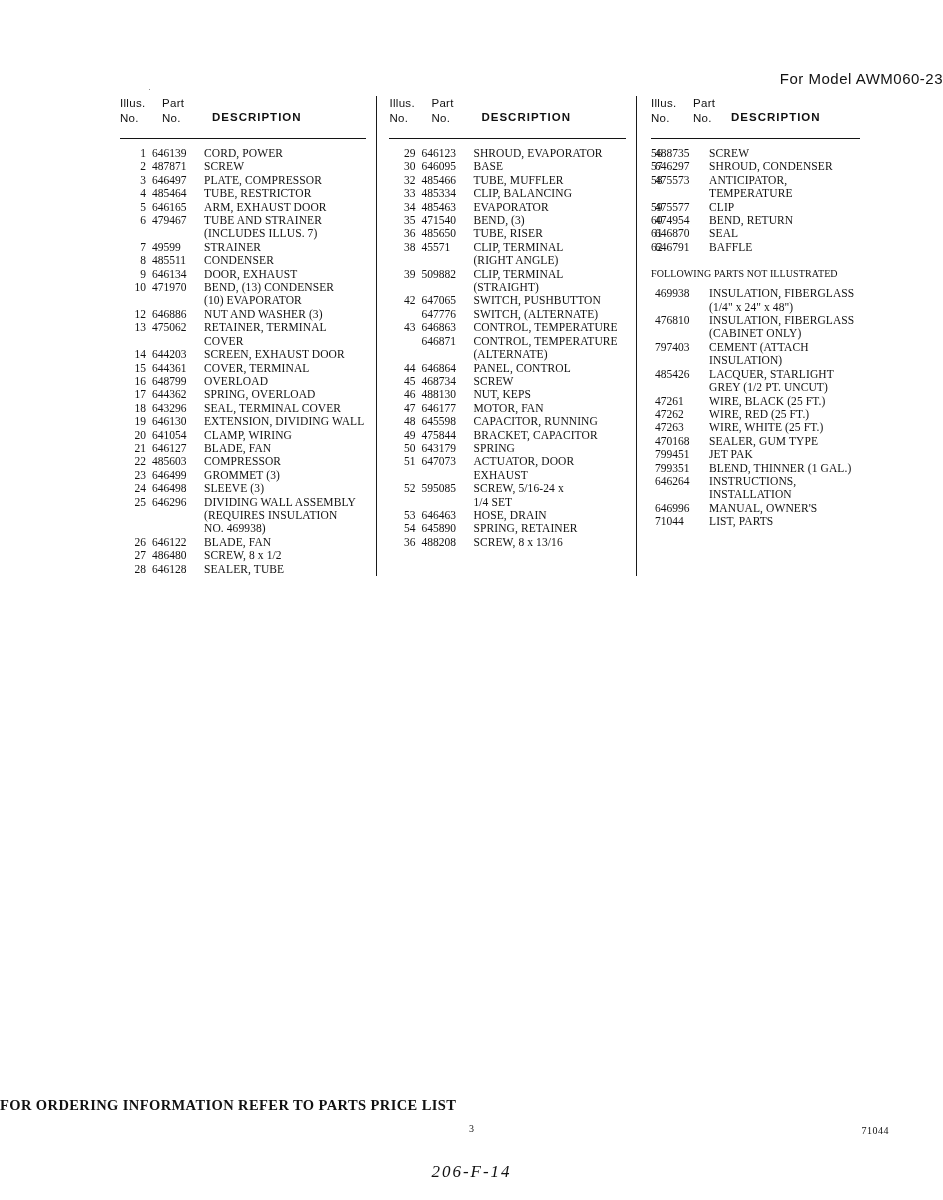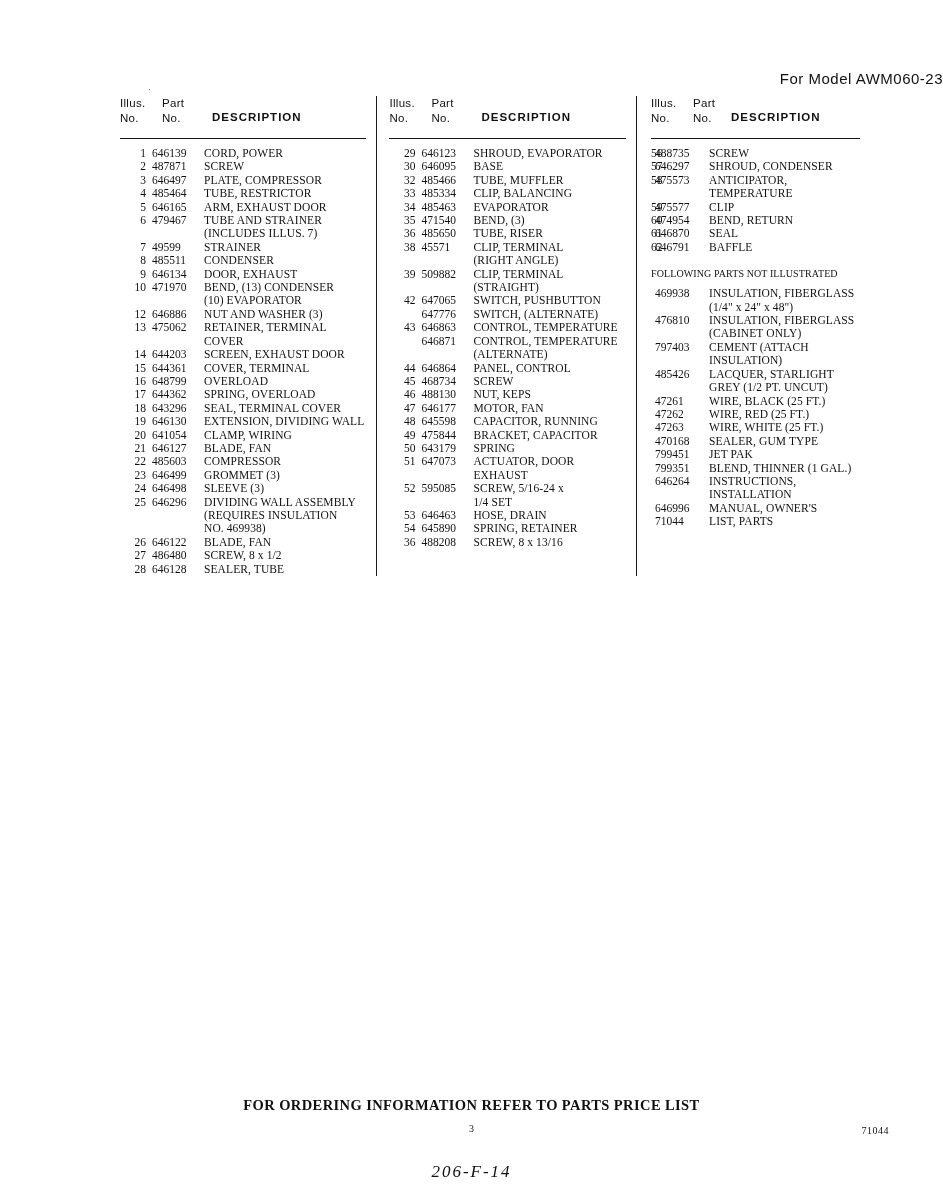--- a/index.html
+++ b/index.html
@@ -126,21 +126,21 @@
     letter-spacing: 0.1px;
     white-space: nowrap;
   }
   .col3 .c-ill { width: 4px; flex: 0 0 4px; padding-right: 0; }
   .col3 .c-part { width: 54px; flex: 0 0 54px; }
   .footer-line {
     position: absolute;
     bottom: 86px;
     left: 0;
     width: 100%;
-    text-align: center;
+    text-align: left;
     font-family: "Liberation Serif", serif;
     font-weight: bold;
     font-size: 14.5px;
     letter-spacing: 0.4px;
     margin-top: 41px;
   }
   .page-num {
     position: absolute;
     bottom: 66px;
     left: 0;

